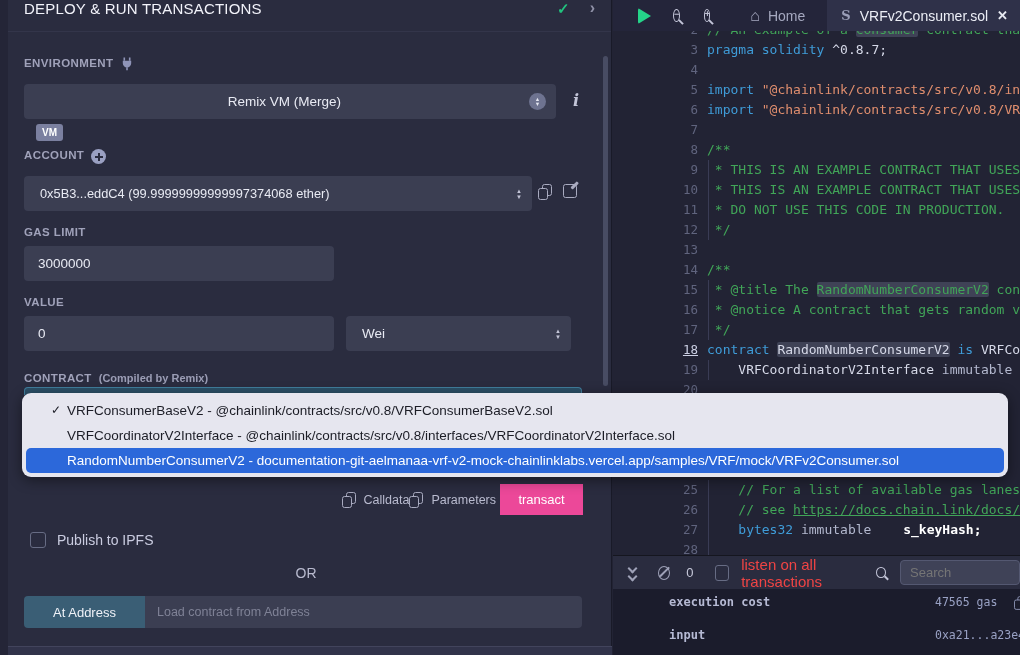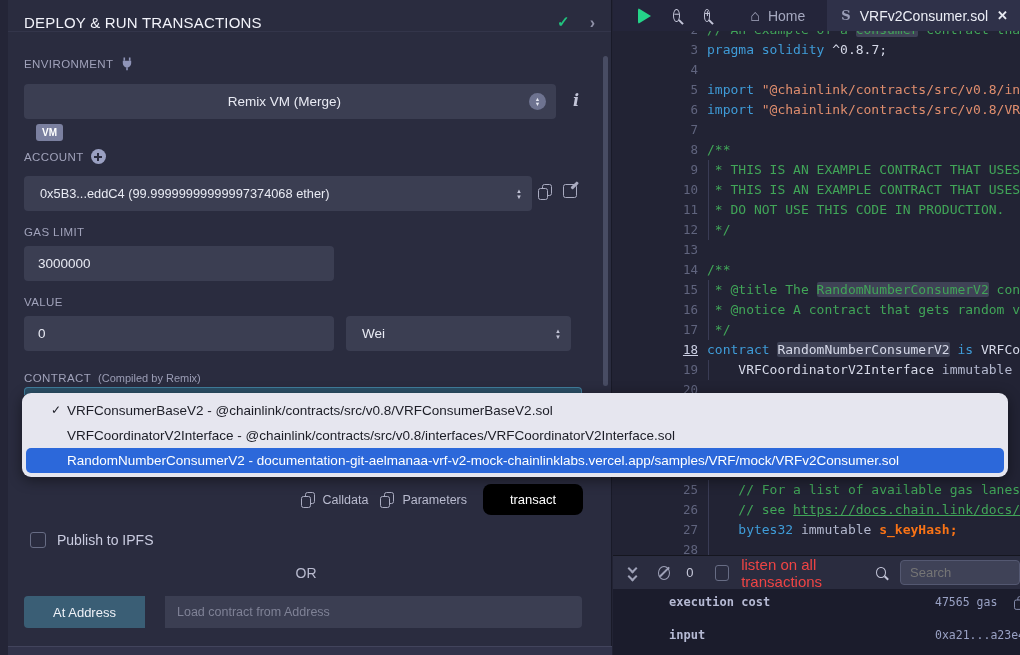--- a/index.html
+++ b/index.html
@@ -7,27 +7,27 @@
   body { font-family:"Liberation Sans", sans-serif; background:#222334; position:relative; }
 
   
   .left-panel { position:absolute; left:0; top:0; width:612px; height:655px;
     background:#2a2c3f; border-right:1px solid #191a28; }
   .edge-strip { position:absolute; left:0; top:0; width:8px; height:655px; background:#242537; }
   .panel-scrollbar { position:absolute; right:3px; top:56px; width:5px; height:330px;
     background:#484c63; border-radius:3px; }
 
   .dr-header { position:absolute; left:0; top:0; width:100%; height:32px; display:flex;
-    align-items:flex-end; padding:0 16px 0 24px; border-bottom:1px solid #33354a; }
+    align-items:flex-start; padding:0 16px 0 24px; border-bottom:1px solid #33354a; }
   .dr-title { color:#f2f3fa; font-size:15px; font-weight:500; letter-spacing:.2px; flex:1; }
   .hdr-check { color:#21c37e; font-size:15px; font-weight:bold; margin-right:20px; }
   .hdr-chev { color:#9092a8; font-size:16px; font-weight:bold; line-height:1; }
 
   .fld-label { position:absolute; left:24px; color:#a0a2ba; font-size:11.5px;
-    letter-spacing:.4px; display:flex; align-items:center; gap:7px; }
+    letter-spacing:.4px; display:flex; align-items:flex-start; gap:7px;font-weight:bold; }
   .fld-note { font-size:11px; letter-spacing:0; color:#9b9db5; }
 
   .sel, .inp { background:#3b3e52; border:none; border-radius:4px; color:#e8eaf3;
     font-size:13.5px; font-family:"Liberation Sans",sans-serif; }
   .sel { display:flex; align-items:center; padding:0 10px 0 16px; }
   .sel .sel-text { flex:1; }
 
   .env-select { position:absolute; left:24px; top:84px; width:532px; height:35px;text-align:center; }
   .circ-stepper { width:17px; height:17px; border-radius:50%; background:#6e7390;
     display:flex; flex-direction:column; align-items:center; justify-content:center; }
@@ -68,33 +68,33 @@
   
   .dropdown { position:absolute; left:22px; top:393px; width:986px; height:84px; z-index:60;
     background:#e6e6ef; border-radius:9px; box-shadow:0 3px 14px rgba(0,0,0,.45); padding-top:5px; }
   .dd-opt { position:relative; height:25px; line-height:25px; font-size:13.5px; color:#1c1d26;
     padding-left:45px; white-space:nowrap; overflow:hidden; }
   .dd-opt .dd-check { position:absolute; left:29px; top:0; font-size:12px; color:#1c1d26; }
   .dd-opt.hl-blue { background:#2c68da; color:#fff; margin:0 4px; padding-left:41px;
     border-radius:5px; font-weight:500; }
 
   .actions-row { position:absolute; left:0; top:484px; width:583px; height:31px;
-    display:flex; align-items:center; justify-content:flex-end; gap:12px; }
+    display:flex; align-items:center; justify-content:flex-end; gap:0; }
   .lnk-ic { display:flex; align-items:center; gap:8px; color:#b9bbcf; font-size:12.5px; }
-  .btn-transact { width:100px; height:31px; background:#000000; border:none; border-radius:8px;
+  .btn-transact { width:83px; height:31px; background:#ec4899; border:none; border-radius:0;
     color:#fff; font-size:13px; font-family:"Liberation Sans",sans-serif; margin-left:4px; }
 
   .chk { width:16px; height:16px; border:1px solid #676c84; border-radius:3px; background:transparent; }
   .publish-row { position:absolute; left:30px; top:532px; display:flex; align-items:center; gap:11px;
     color:#cacce0; font-size:14px; }
 
   .or-label { position:absolute; left:0; top:565px; width:612px; text-align:center;
     color:#b9bbcf; font-size:14px; }
 
-  .ataddr-row { position:absolute; left:24px; top:596px; width:558px; height:32px; display:flex;gap:20px; }
+  .ataddr-row { position:absolute; left:24px; top:596px; width:558px; height:32px; display:flex; }
   .btn-ataddr { width:121px; height:32px; background:#3a5e75; border:none; border-radius:4px 0 0 4px;
     color:#eef1f7; font-size:13px; font-weight:500; font-family:"Liberation Sans",sans-serif; }
   .ataddr-input { flex:1; height:32px; border-radius:0 4px 4px 0; padding:0 12px; font-size:12.5px; }
   .ataddr-input::placeholder { color:#7f8296; }
   .bottom-divider { position:absolute; left:0; top:646px; width:612px; height:9px;
     background:#31334a; border-top:1px solid #42445c; }
 
   
   .right-col { position:absolute; left:613px; top:0; width:407px; height:655px; background:#222334; }
   .tabbar { position:absolute; left:0; top:0; width:100%; height:31px; background:#24253a;
@@ -121,21 +121,21 @@
   .code-line { display:flex; height:20px; line-height:20px;
     font-family:"DejaVu Sans Mono",monospace; font-size:13px; }
   .gut { width:94px; text-align:right; padding-right:9px; color:#60647e; flex:none; font-size:12.5px; }
   .code-line.active .gut { color:#ccd0e4;text-decoration:underline; }
   .code-content { position:relative; white-space:pre; flex:1; overflow:hidden; }
   .code-line.guide .code-content::before { content:""; position:absolute; left:1px; top:0;
     bottom:0; width:1px; background:#3a3c55; }
   .tk-k { color:#3f9cd8; } .tk-s { color:#e08e6e; } .tk-c { color:#41a558; }
   .tk-p { color:#d6d9e8; } .tk-d { color:#b3b8ce; }
   .tk-u { color:#41a558; text-decoration:underline; }
-  .tk-b { color:#f97316; font-weight:bold; }
+  .tk-b { color:#ffffff; font-weight:bold;margin-left:24px; }
   .whl { background:rgba(125,135,160,.32); border-radius:2px; }
 
   
   .term-bar { position:absolute; left:0; top:555px; width:100%; height:34px; background:#2a2c3f;
     border-top:1px solid #15161f; display:flex; align-items:center; }
   .dbl-chev { margin-left:16px; display:flex; flex-direction:column; gap:1px; }
   .dbl-chev i { width:7px; height:7px; border-left:2px solid #9fa2b8; border-bottom:2px solid #9fa2b8;
     transform:rotate(-45deg); display:block; }
   .ban-ic { position:relative; width:14px; height:14px; border:1.8px solid #9fa2b8; border-radius:50%;
     margin-left:22px; }

